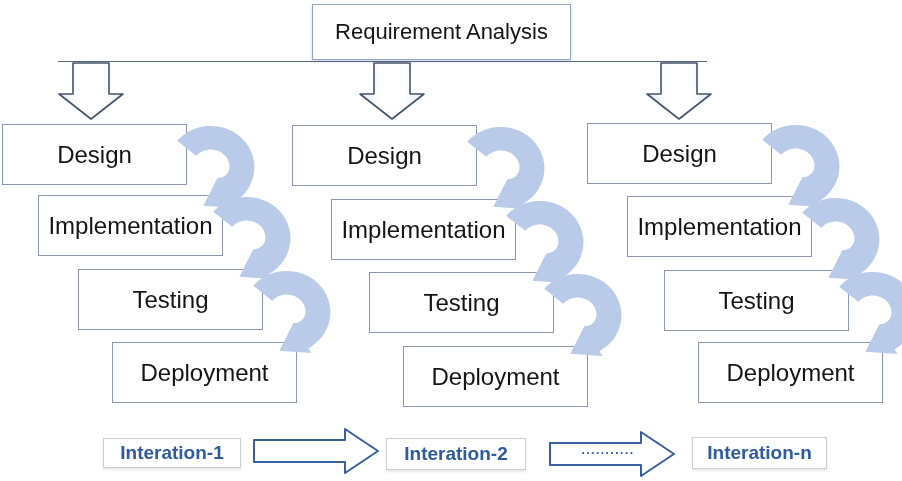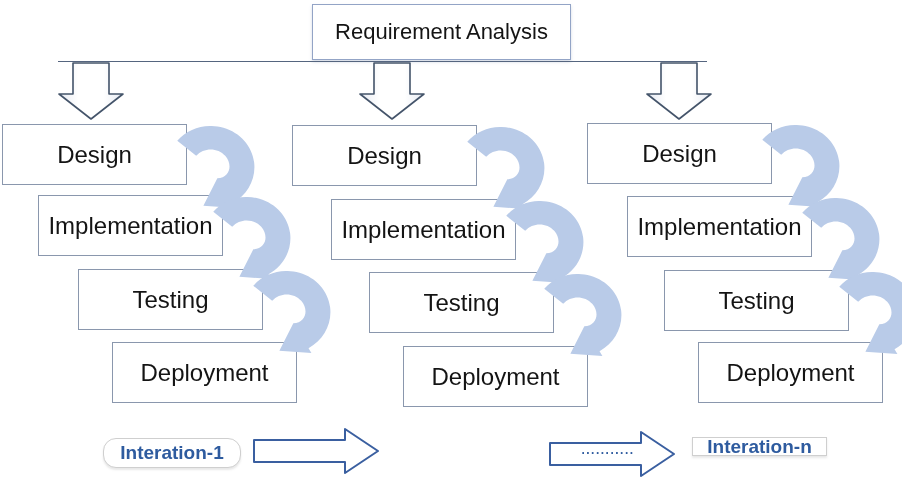--- a/index.html
+++ b/index.html
@@ -116,22 +116,23 @@
   <svg class="curve" style="left:752px;top:125px;" width="95" height="90" viewBox="0 0 100 100" preserveAspectRatio="none">
       <use href="#curve-arrow"></use>
     </svg>
   <svg class="curve" style="left:792px;top:198px;" width="95" height="90" viewBox="0 0 100 100" preserveAspectRatio="none">
       <use href="#curve-arrow"></use>
     </svg>
   <svg class="curve" style="left:829px;top:272px;" width="95" height="90" viewBox="0 0 100 100" preserveAspectRatio="none">
       <use href="#curve-arrow"></use>
     </svg>
 
-  <div class="box iter" style="left:103px;top:438px;width:138px;height:30px;border-radius:13px;">Interation-1</div>
-  <div class="box iter" style="left:692px;top:437px;width:135px;height:19px;">Interation-n</div>
+  <div class="box iter" style="left:103px;top:438px;width:138px;height:30px;">Interation-1</div>
+  <div class="box iter" style="left:386px;top:438px;width:140px;height:32px;">Interation-2</div>
+  <div class="box iter" style="left:692px;top:437px;width:135px;height:32px;">Interation-n</div>
 
   <svg class="flow" style="left:253px;top:428px;" width="126" height="46" viewBox="0 0 126 46">
       <use href="#flow-arrow"></use>
     </svg>
   <svg class="flow" style="left:549px;top:431px;" width="126" height="46" viewBox="0 0 126 46">
       <use href="#flow-arrow"></use>
     </svg>
   <div class="dots">...........</div>
 
 </div>

